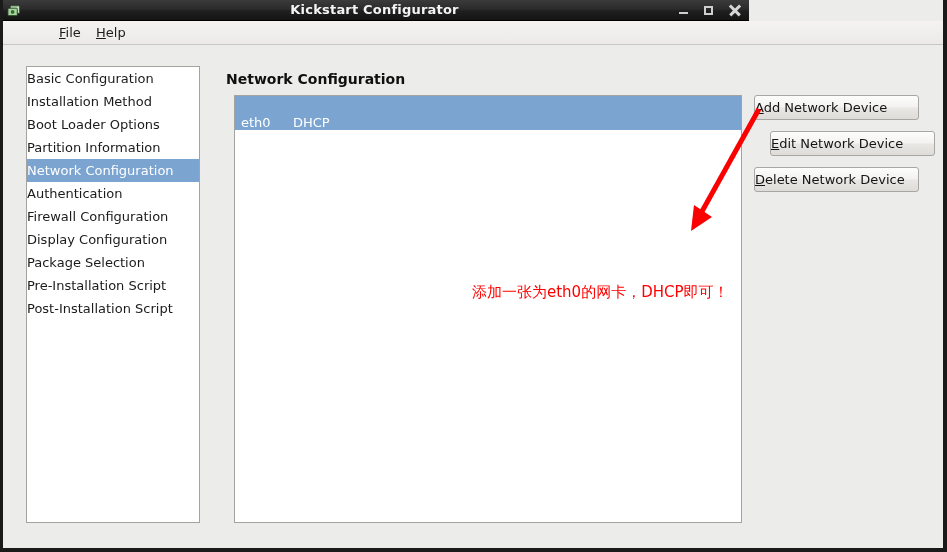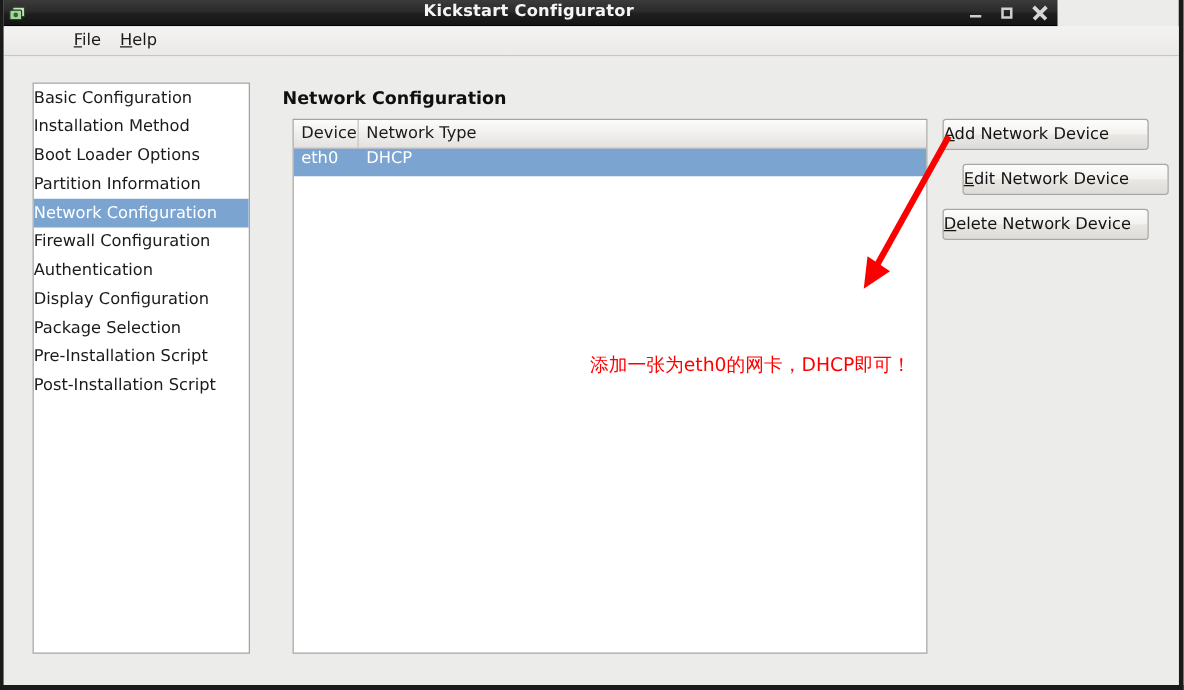--- a/index.html
+++ b/index.html
@@ -20,21 +20,21 @@
     border-left: 3px solid #1a1a1a;
     border-right: 4px solid #1a1a1a;
     border-bottom: 4px solid #1a1a1a;
   }
 
   
   .titlebar {
     position: absolute;
     left: -3px;
     top: 0;
-    width: 846px;
+    width: 749px;
     height: 21px;
     background: linear-gradient(to bottom, #3b3b3b 0%, #2b2b2b 45%, #1f1f1f 55%, #141414 100%);
     border-bottom: 1px solid #000;
     box-sizing: border-box;
   }
   .title-icon {
     position: absolute;
     left: 6px;
     top: 3px;
     width: 16px;
@@ -192,22 +192,22 @@
     line-height: 22px;
     padding-left: 6px;
     box-sizing: border-box;
     cursor: default;
     font-family: "DejaVu Sans", "Liberation Sans", sans-serif;
   }
   .th.col-device { width: 52px; border-right: 1px solid #c3c1be; }
   .th.col-type { flex: 1; }
   .trow {
     display: flex;
-    height: 22px;
-    align-items: flex-start;
+    height: 34px;
+    align-items: flex-end;
     cursor: default;
   }
   .trow.selected { background: #7ba4d1; }
   .trow.selected .td { color: #ffffff; }
   .td {
     font-size: 13px;
     color: #1b1b1b;
     padding-left: 6px;
     box-sizing: border-box;
     font-family: "DejaVu Sans", "Liberation Sans", sans-serif;
@@ -286,35 +286,31 @@
   </div>
 
   <div class="content">
 
     <div class="sidebar">
       <div class="side-item">Basic Configuration</div>
       <div class="side-item">Installation Method</div>
       <div class="side-item">Boot Loader Options</div>
       <div class="side-item">Partition Information</div>
       <div class="side-item selected">Network Configuration</div>
+      <div class="side-item">Authentication</div>
       <div class="side-item">Firewall Configuration</div>
-      <div class="side-item">Authentication</div>
       <div class="side-item">Display Configuration</div>
       <div class="side-item">Package Selection</div>
       <div class="side-item">Pre-Installation Script</div>
       <div class="side-item">Post-Installation Script</div>
     </div>
 
     <div class="panel-heading">Network Configuration</div>
 
     <div class="table-wrap">
-      <div class="thead">
-        <div class="th col-device">Device</div>
-        <div class="th col-type">Network Type</div>
-      </div>
       <div class="trow selected">
         <div class="td col-device">eth0</div>
         <div class="td col-type">DHCP</div>
       </div>
     </div>
 
     <div class="btn" id="btn-add"><u>A</u><span>dd Network Device</span></div>
     <div class="btn" id="btn-edit"><u>E</u><span>dit Network Device</span></div>
     <div class="btn" id="btn-delete"><u>D</u><span>elete Network Device</span></div>
 

